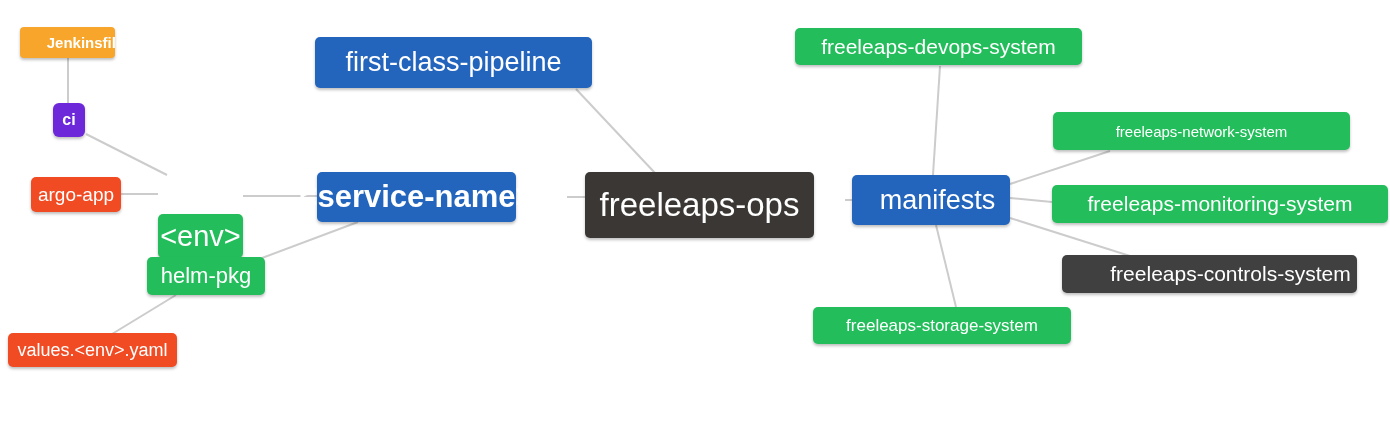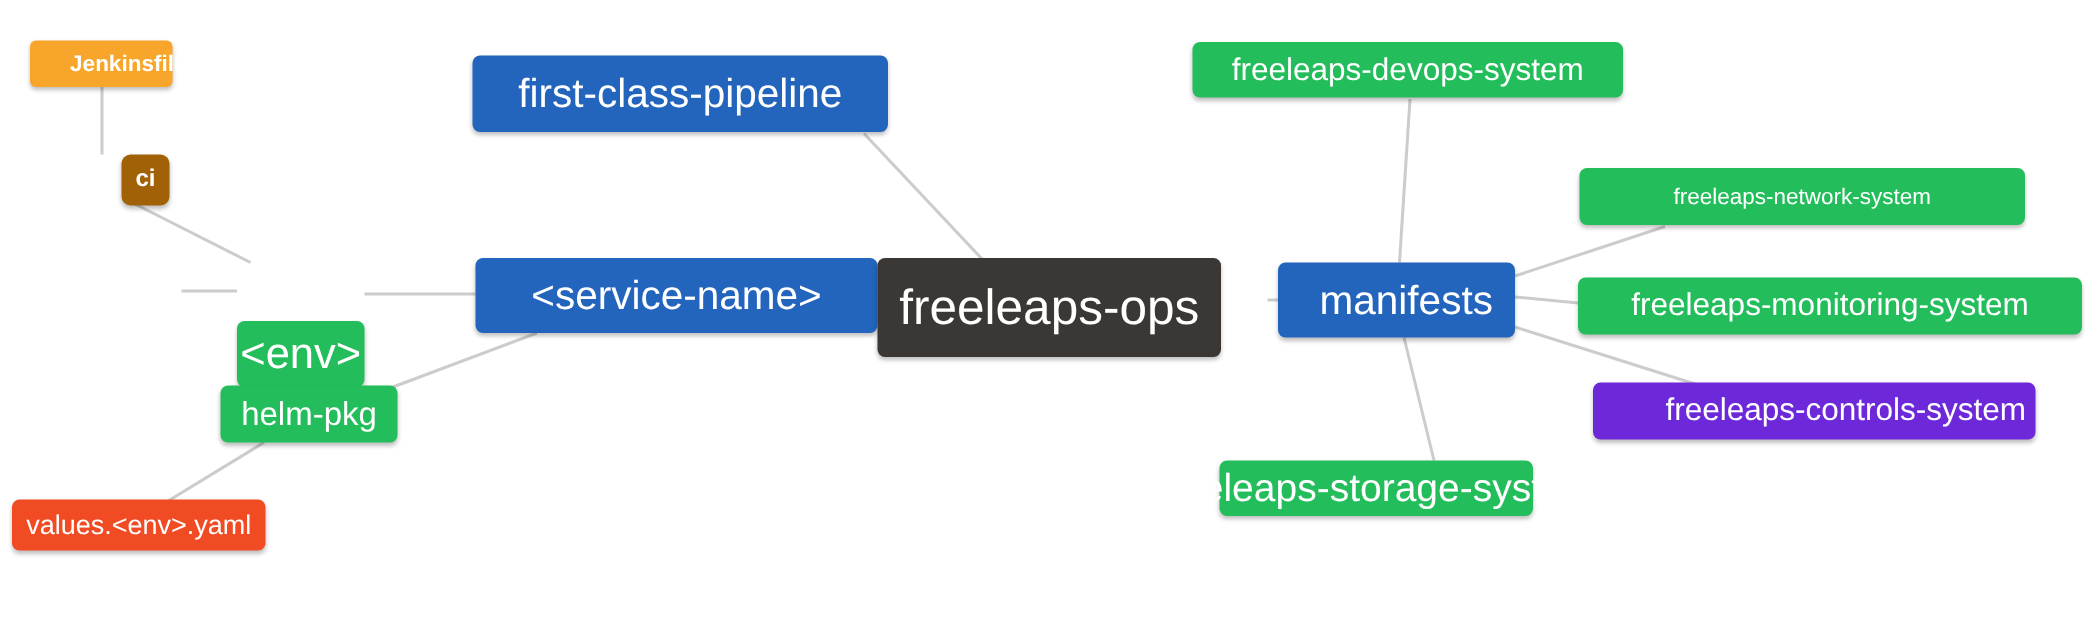--- a/index.html
+++ b/index.html
@@ -41,28 +41,28 @@
   .bold { font-weight: 700; }
 
   
   .n-jenkinsfile        { left: 20px;   top: 27px;  width: 95px;  height: 31px;  font-size: 15px; border-radius: 4px; padding-left: 36px; }
   .n-ci                 { left: 53px;   top: 103px; width: 32px;  height: 34px;  font-size: 16px; border-radius: 6px; }
   .n-argo-app           { left: 31px;   top: 177px; width: 90px;  height: 35px;  font-size: 19px; }
   .n-env                { left: 158px;  top: 173px; width: 85px;  height: 44px;  font-size: 29px; margin-top: 41px; }
   .n-helm-pkg           { left: 147px;  top: 257px; width: 118px; height: 38px;  font-size: 22px; }
   .n-values-env-yaml    { left: 8px;    top: 333px; width: 169px; height: 34px;  font-size: 18px; }
   .n-first-class-pipeline { left: 315px; top: 37px; width: 277px; height: 51px;  font-size: 27px; }
-  .n-service-name       { left: 317px;  top: 172px; width: 268px; height: 50px;  font-size: 27px; }
+  .n-service-name       { left: 317px;  top: 172px; width: 199px; height: 50px;  font-size: 31px; font-weight: bold; }
   .n-freeleaps-ops      { left: 585px;  top: 172px; width: 229px; height: 66px;  font-size: 33px; }
   .n-manifests          { left: 852px;  top: 175px; width: 158px; height: 50px;  font-size: 27px; padding-left: 13px; }
   .n-devops-system      { left: 795px;  top: 28px;  width: 287px; height: 37px;  font-size: 21px; }
   .n-network-system     { left: 1053px; top: 112px; width: 297px; height: 38px;  font-size: 15px; }
   .n-monitoring-system  { left: 1052px; top: 185px; width: 336px; height: 38px;  font-size: 21px; }
   .n-controls-system    { left: 1062px; top: 255px; width: 295px; height: 38px;  font-size: 21px; }
-  .n-storage-system     { left: 813px;  top: 307px; width: 209px; height: 37px;  font-size: 26px; }
+  .n-storage-system     { left: 813px;  top: 307px; width: 258px; height: 37px;  font-size: 17px; }
 </style>
 </head>
 <body>
 
 <div class="canvas">
 
   <svg class="edges-svg" viewBox="0 0 1390 421">
     <line class="edge" x1="68" y1="58" x2="68" y2="103" stroke="#cccccc"></line>
     <line class="edge" x1="86" y1="134" x2="167" y2="175" stroke="#cccccc"></line>
     <line class="edge" x1="121" y1="194" x2="158" y2="194" stroke="#cccccc"></line>
@@ -73,27 +73,28 @@
     <line class="edge" x1="567" y1="197" x2="585" y2="197" stroke="#cccccc"></line>
     <line class="edge" x1="845" y1="200" x2="852" y2="200" stroke="#cccccc"></line>
     <line class="edge" x1="933" y1="175" x2="940" y2="66" stroke="#cccccc"></line>
     <line class="edge" x1="1010" y1="184" x2="1110" y2="151" stroke="#cccccc"></line>
     <line class="edge" x1="1010" y1="198" x2="1052" y2="202" stroke="#cccccc"></line>
     <line class="edge" x1="1010" y1="218" x2="1130" y2="256" stroke="#cccccc"></line>
     <line class="edge" x1="936" y1="225" x2="956" y2="307" stroke="#cccccc"></line>
   </svg>
 
   <div class="node n-jenkinsfile bold" style="background: rgb(247, 166, 43); color: rgb(255, 255, 255);">Jenkinsfile</div>
-  <div class="node n-ci bold" style="background: #a16207; color: rgb(255, 255, 255); margin-left: 28px;">ci</div>
+  <div class="node n-ci bold" style="background: #6d28d9; color: rgb(255, 255, 255);">ci</div>
+  <div class="node n-argo-app" style="background: rgb(240, 75, 34); color: rgb(255, 255, 255);">argo-app</div>
   <div class="node n-env" style="background: rgb(35, 190, 91); color: rgb(255, 255, 255);">&lt;env&gt;</div>
   <div class="node n-helm-pkg" style="background: rgb(35, 190, 91); color: rgb(255, 255, 255);">helm-pkg</div>
   <div class="node n-values-env-yaml" style="background: rgb(240, 75, 34); color: rgb(255, 255, 255);">values.&lt;env&gt;.yaml</div>
   <div class="node n-first-class-pipeline" style="background: rgb(35, 101, 189); color: rgb(255, 255, 255);">first-class-pipeline</div>
   <div class="node n-service-name" style="background: rgb(35, 101, 189); color: rgb(255, 255, 255);">&lt;service-name&gt;</div>
   <div class="node n-freeleaps-ops" style="background: rgb(59, 55, 52); color: rgb(255, 255, 255);">freeleaps-ops</div>
   <div class="node n-manifests" style="background: rgb(35, 101, 189); color: rgb(255, 255, 255);">manifests</div>
   <div class="node n-devops-system" style="background: rgb(35, 190, 91); color: rgb(255, 255, 255);">freeleaps-devops-system</div>
   <div class="node n-network-system" style="background: rgb(35, 190, 91); color: rgb(255, 255, 255);">freeleaps-network-system</div>
   <div class="node n-monitoring-system" style="background: rgb(35, 190, 91); color: rgb(255, 255, 255);">freeleaps-monitoring-system</div>
-  <div class="node n-controls-system" style="background: #6d28d9; color: rgb(255, 255, 255); padding-left: 42px;">freeleaps-controls-system</div>
+  <div class="node n-controls-system" style="background: #404040; color: rgb(255, 255, 255); padding-left: 42px;">freeleaps-controls-system</div>
   <div class="node n-storage-system" style="background: rgb(35, 190, 91); color: rgb(255, 255, 255);">freeleaps-storage-system</div>
 
 </div>
 
 </body></html>

